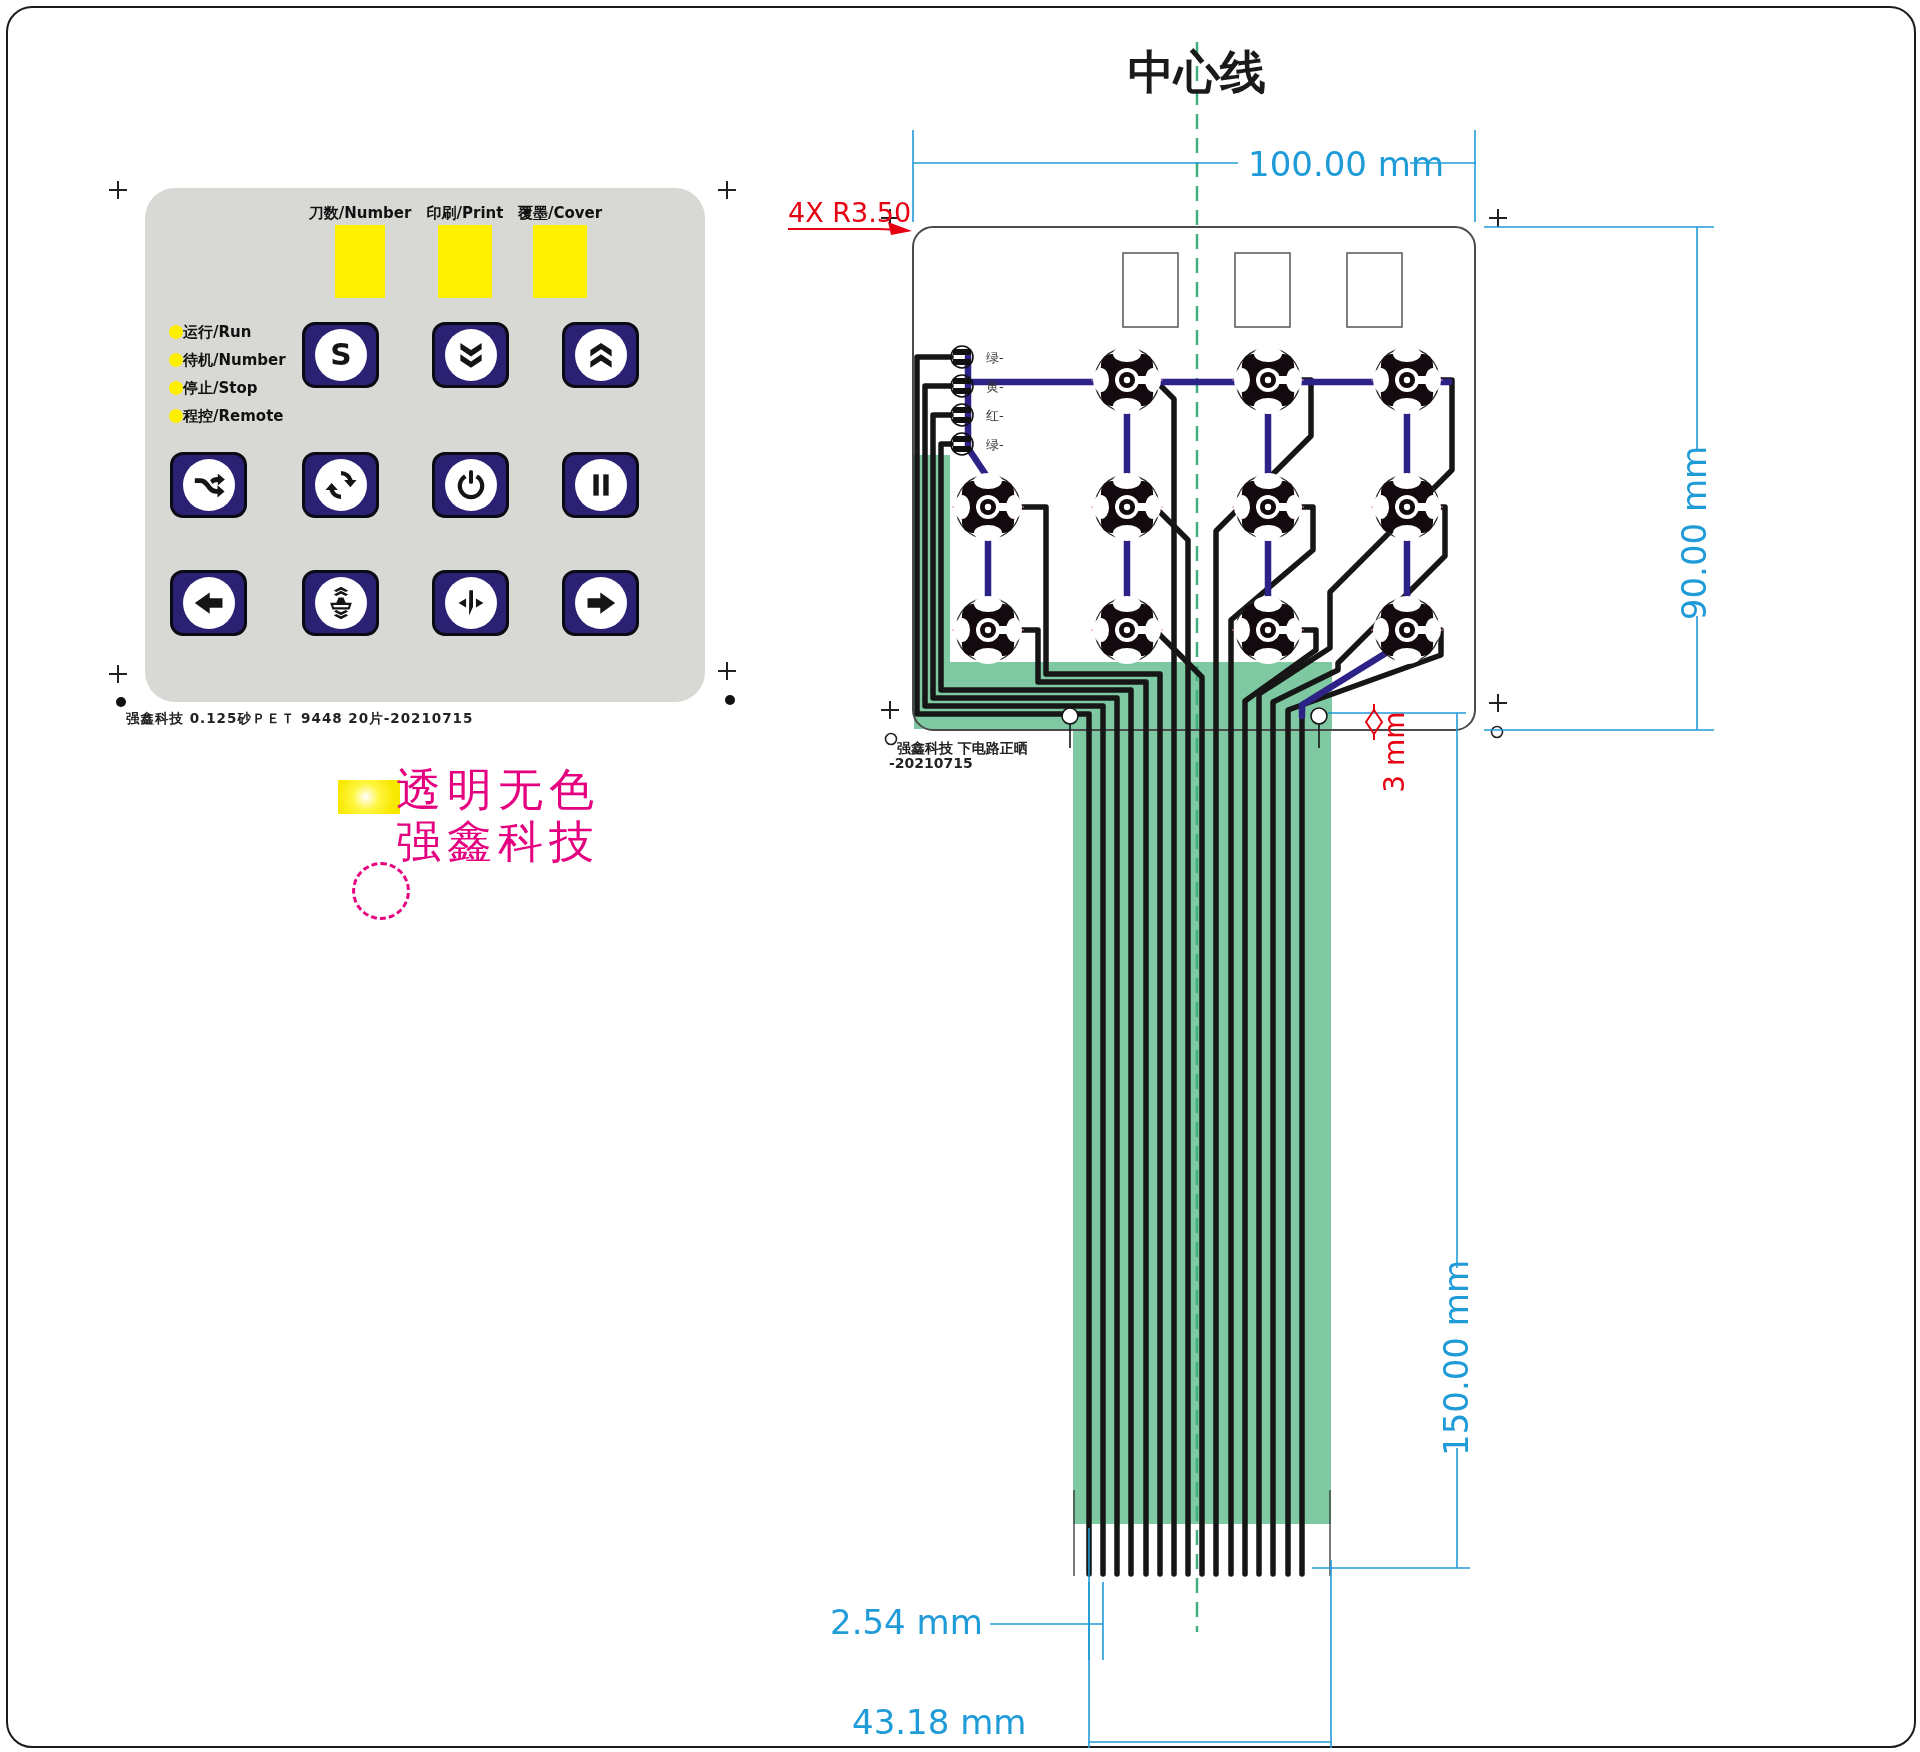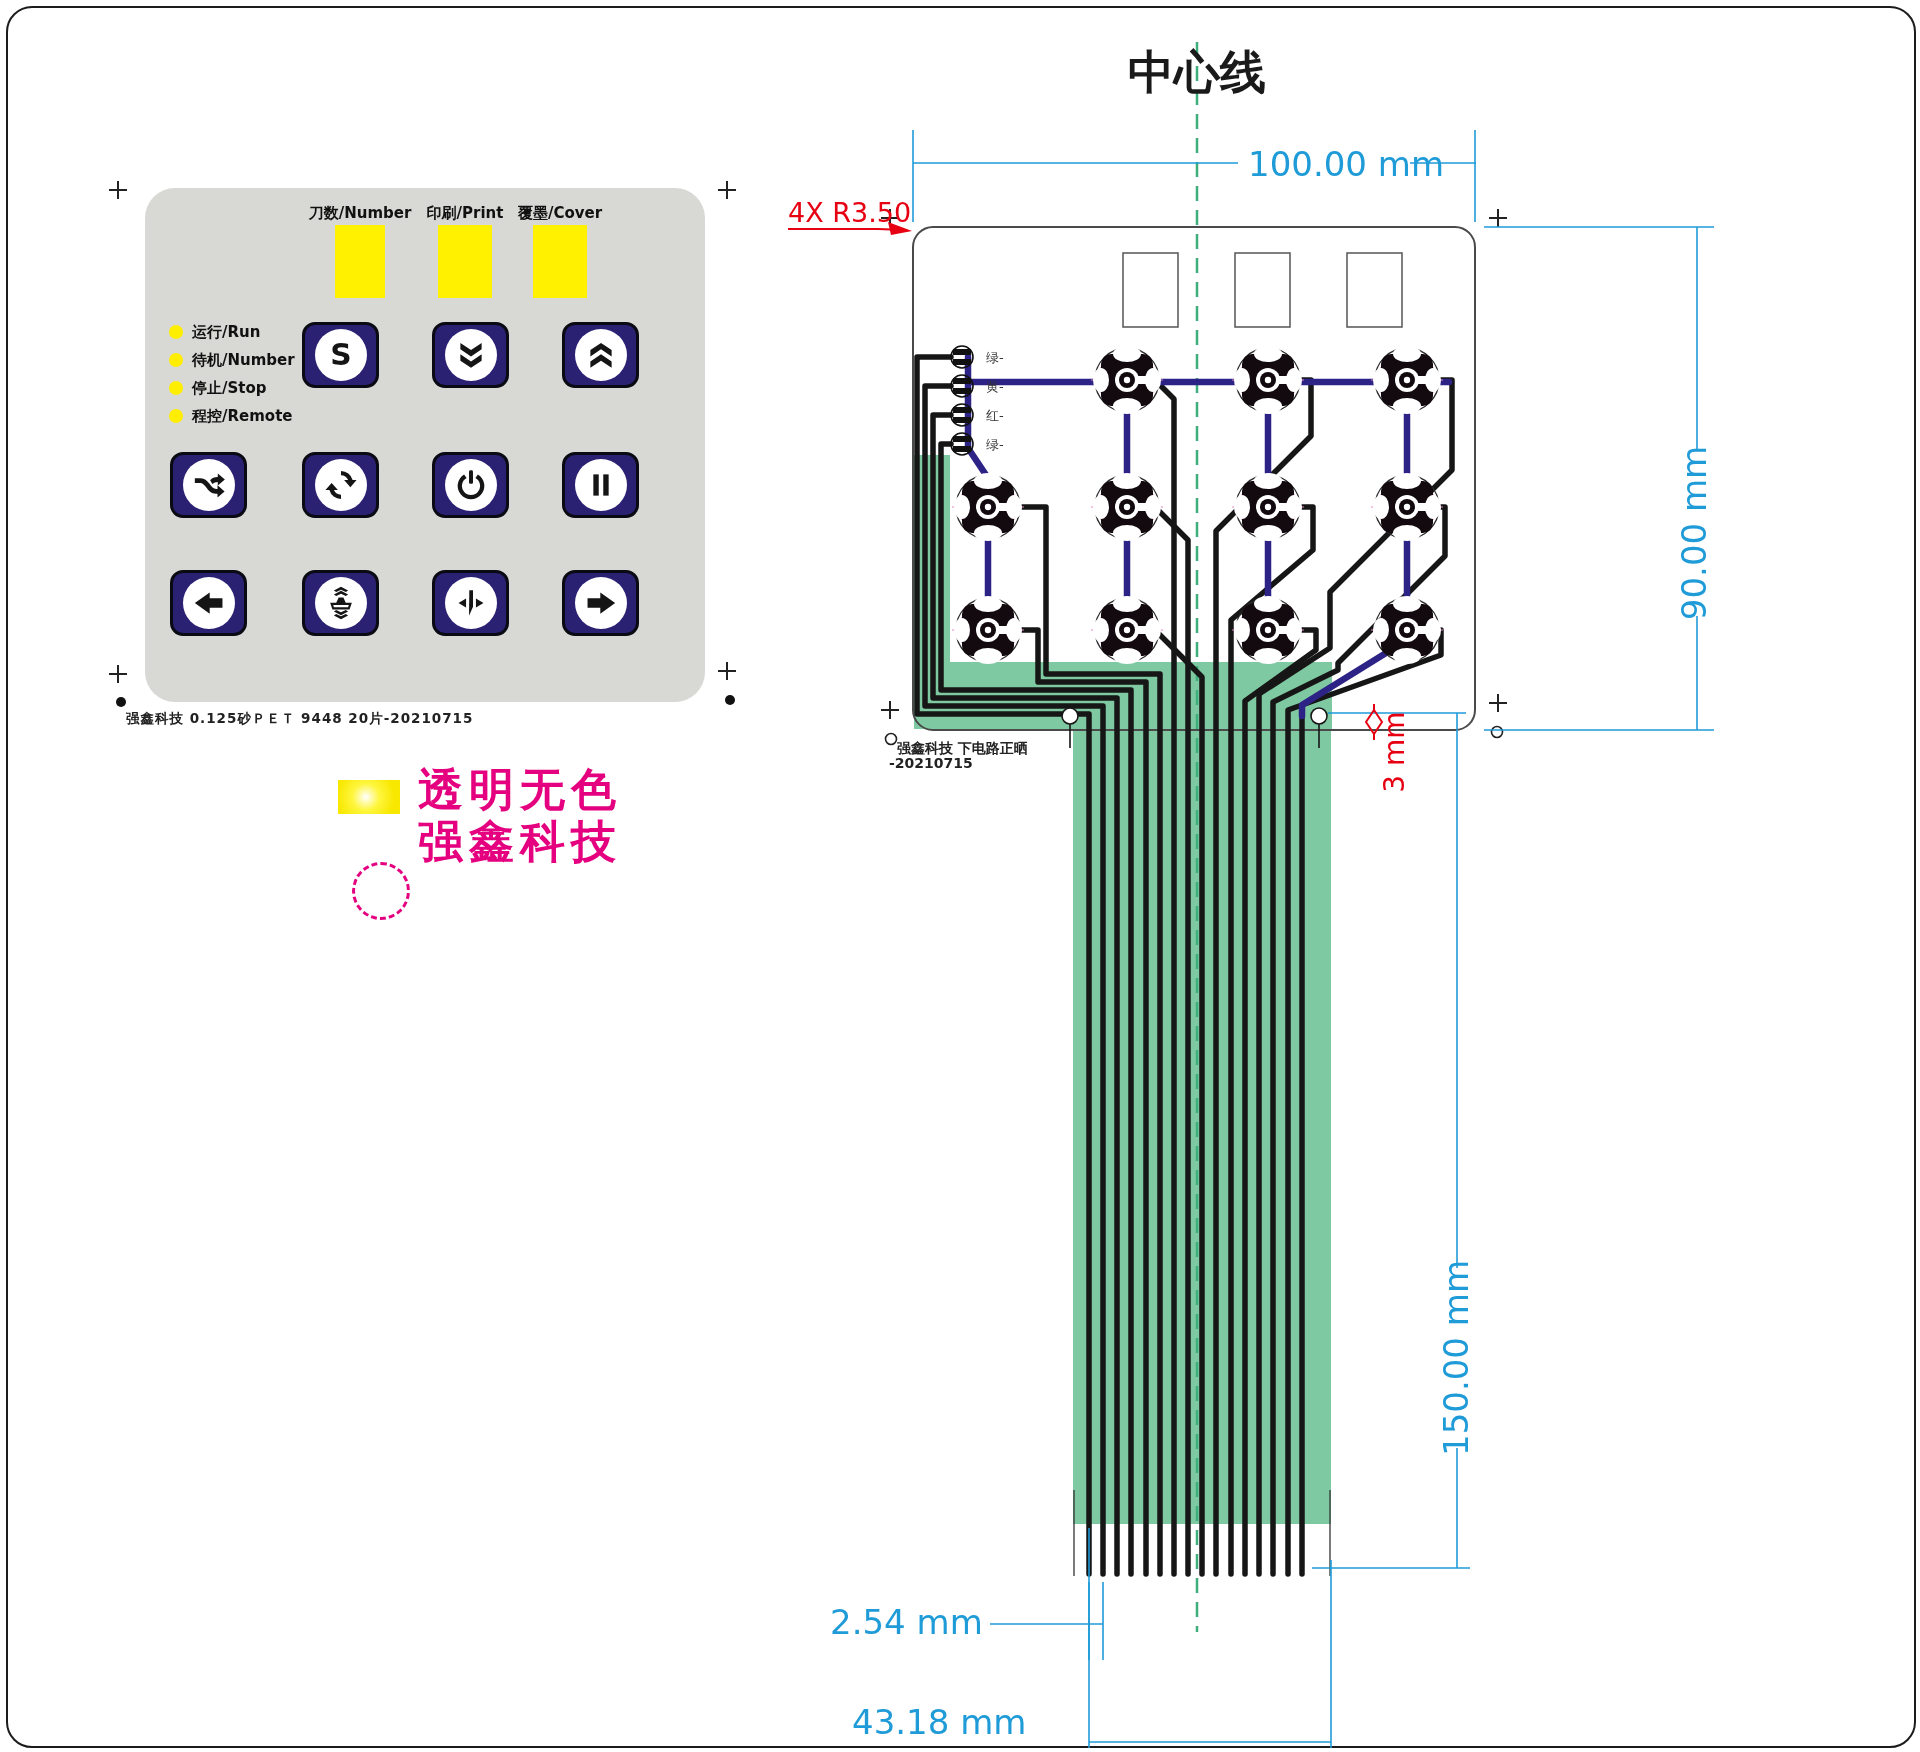--- a/index.html
+++ b/index.html
@@ -6,36 +6,36 @@
   #stage{position:relative;width:1920px;height:1752px;background:#fff;overflow:hidden;
          font-family:"DejaVu Sans","Liberation Sans",sans-serif;}
   .page-border{position:absolute;left:6px;top:6px;width:1906px;height:1738px;
                border:2px solid #1c1c1c;border-radius:26px;pointer-events:none;}
   
   .kpanel{position:absolute;left:145px;top:188px;width:560px;height:514px;
           background:#d8d8d4;border-radius:30px;}
   .win-label{position:absolute;top:204px;font-size:15px;font-weight:bold;color:#111;
              text-align:center;width:120px;}
   .win-rect{position:absolute;top:225px;height:73px;background:#fff100;}
-  .led-row{position:absolute;left:169px;height:16px;display:flex;align-items:center;gap:9px;}
+  .led-row{position:absolute;left:169px;height:16px;display:flex;align-items:center;}
   .led-dot{width:14px;height:14px;border-radius:50%;background:#ffee00;}
   .led-label{font-size:15px;font-weight:bold;color:#111;white-space:nowrap;}
   .kbtn{position:absolute;width:77px;height:66px;background:#2b2173;border:3px solid #0a0a14;
         border-radius:13px;box-sizing:border-box;display:flex;align-items:center;justify-content:center;}
   .kbtn .disc{width:52px;height:52px;border-radius:50%;background:#fff;display:flex;
               align-items:center;justify-content:center;}
   .kbtn svg{width:34px;height:34px;}
   .kfooter{position:absolute;left:126px;top:710px;font-size:13.5px;font-weight:bold;color:#222;
            letter-spacing:1px;white-space:nowrap;}
   
   .legend-swatch{position:absolute;left:338px;top:780px;width:62px;height:34px;
                  background:radial-gradient(circle at 45% 50%, #ffffff 0%, #fff63f 35%, #f8e800 75%);}
   .legend-circle{position:absolute;left:352px;top:862px;width:52px;height:52px;border-radius:50%;
                  border:3px dashed #e4007f;}
-  .legend-text{position:absolute;left:418px;font-size:45px;font-weight:bold;color:#e4007f;
+  .legend-text{position:absolute;left:396px;font-size:45px;font-weight:normal;color:#e4007f;
                letter-spacing:6px;white-space:nowrap;}
   
   #draw{position:absolute;left:0;top:0;}
   text{font-family:"DejaVu Sans","Liberation Sans",sans-serif;}
   .dimtxt{fill:#1f9bd8;font-size:34px;}
   .redtxt{fill:#e60012;}
   .notetxt{fill:#222;font-size:14px;font-weight:bold;}
   .wiretxt{fill:#333;font-size:13px;}
 </style>
 </head>

